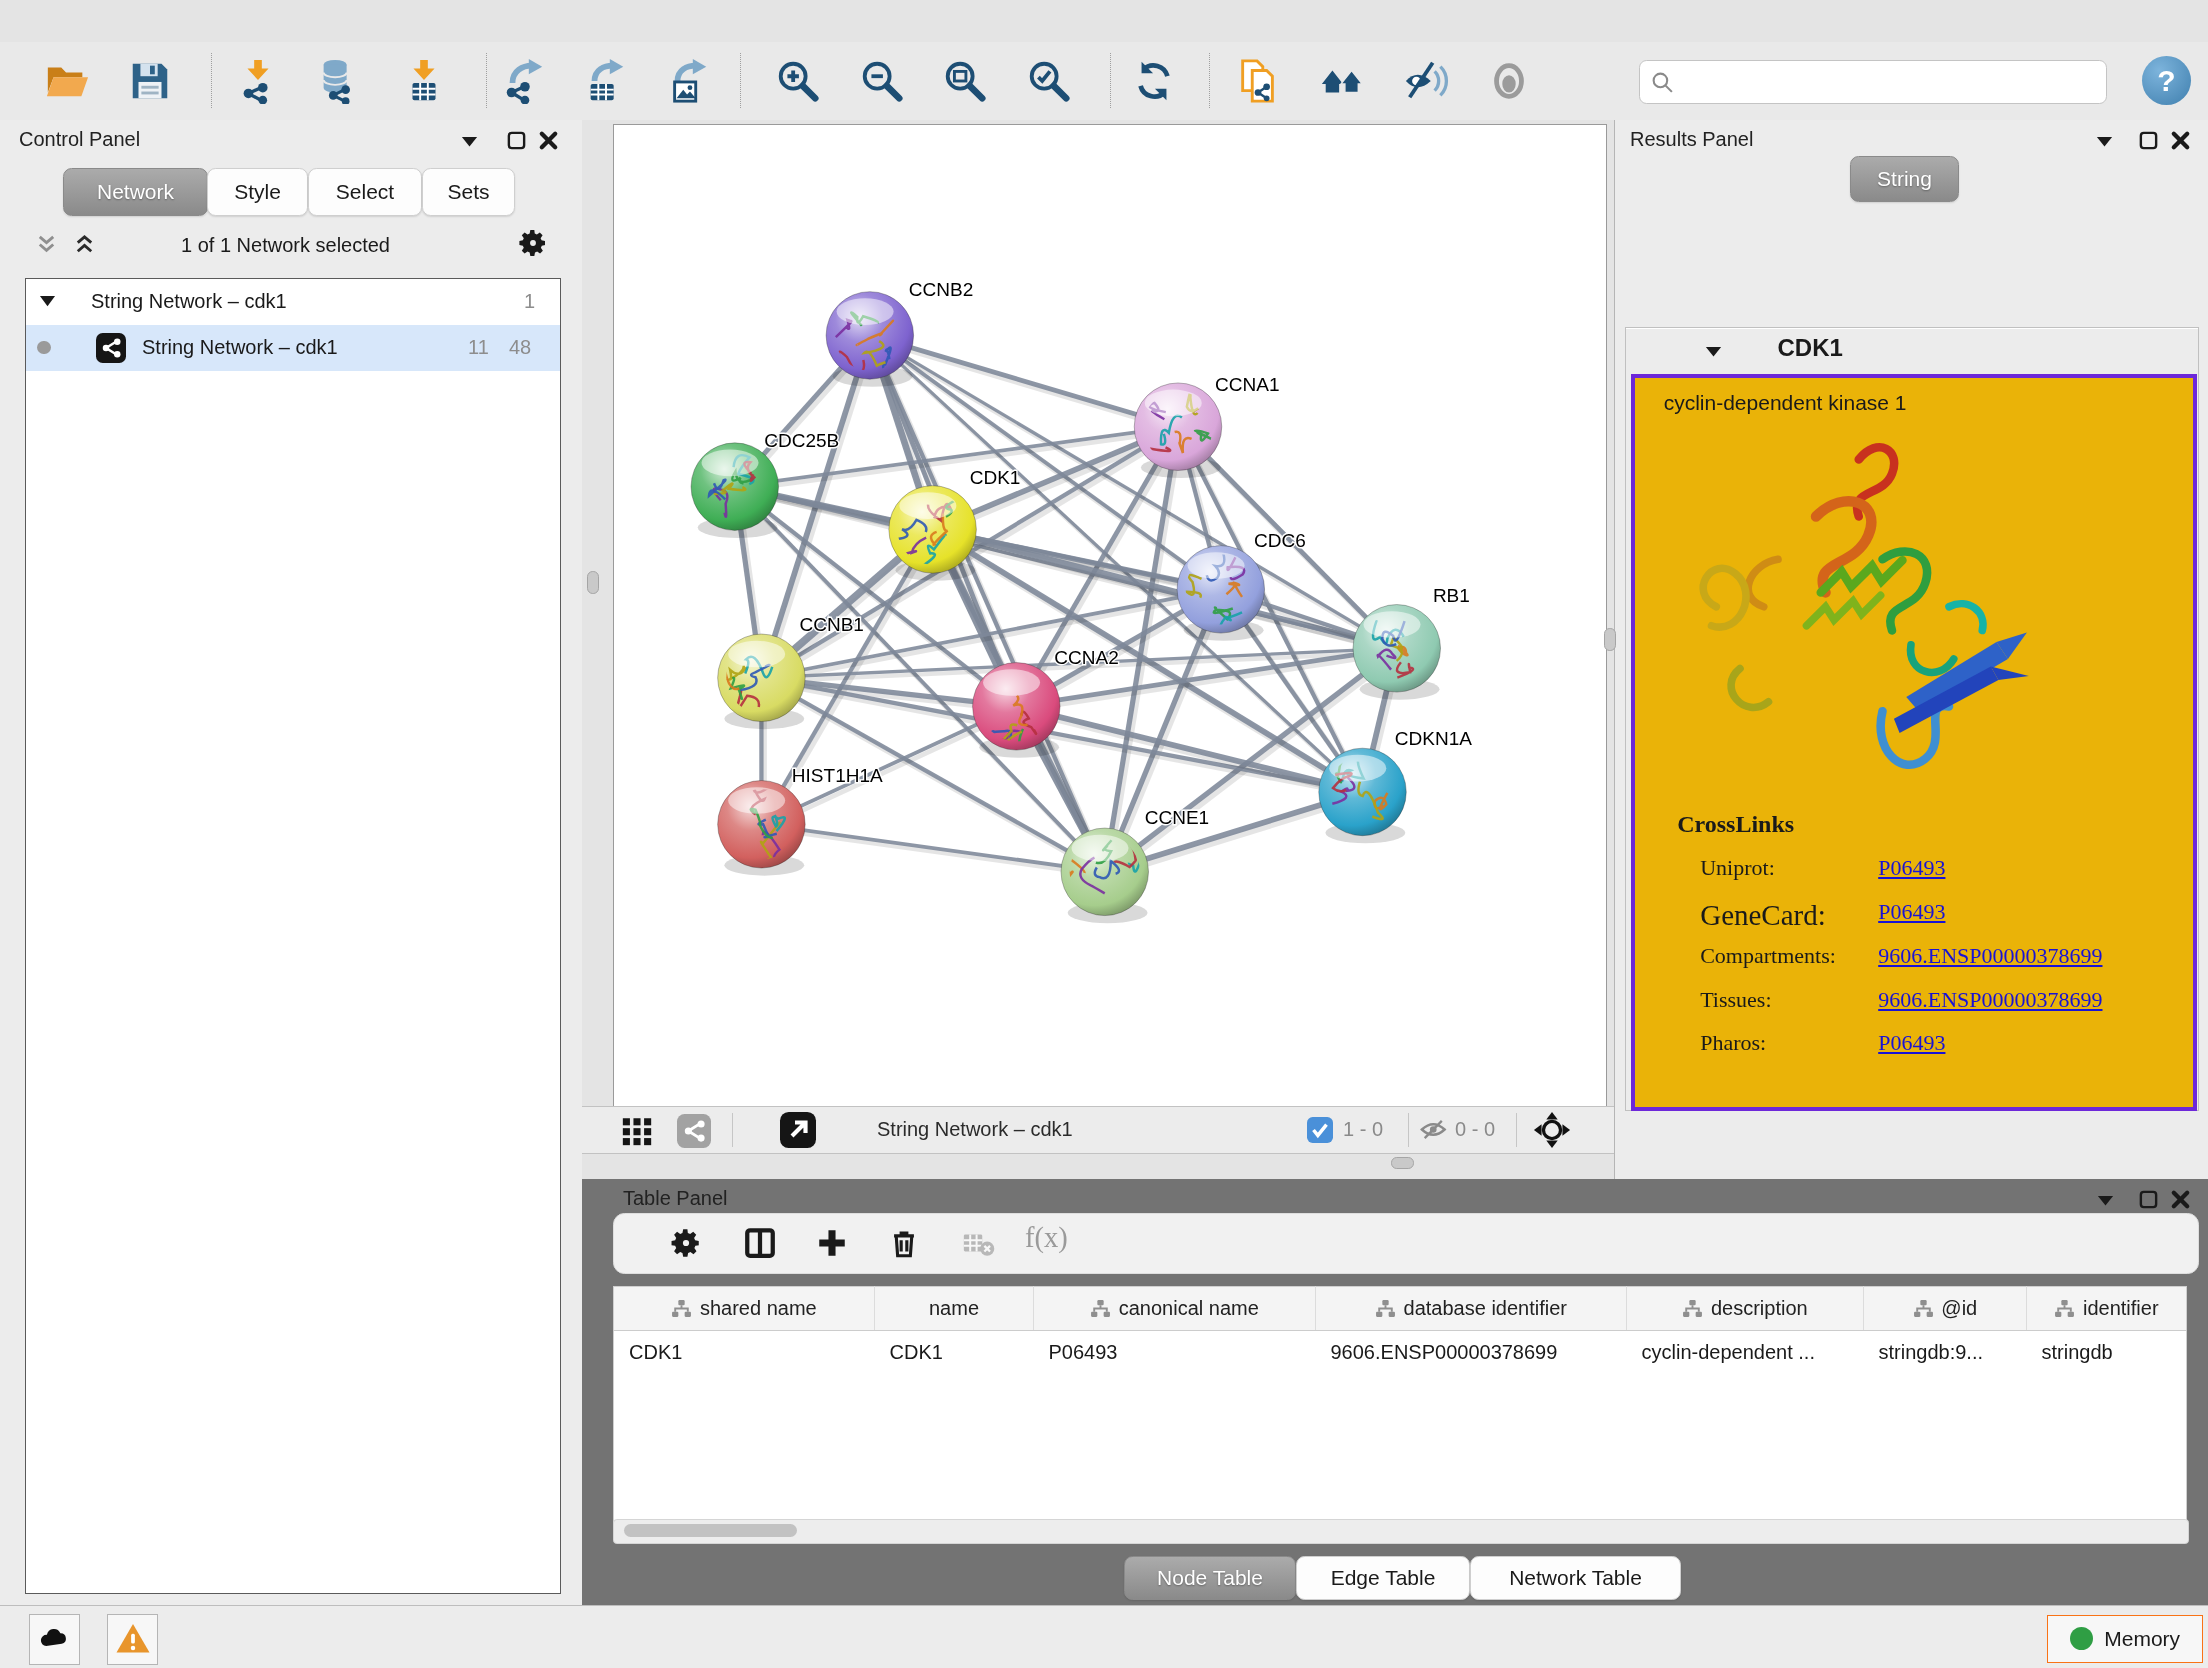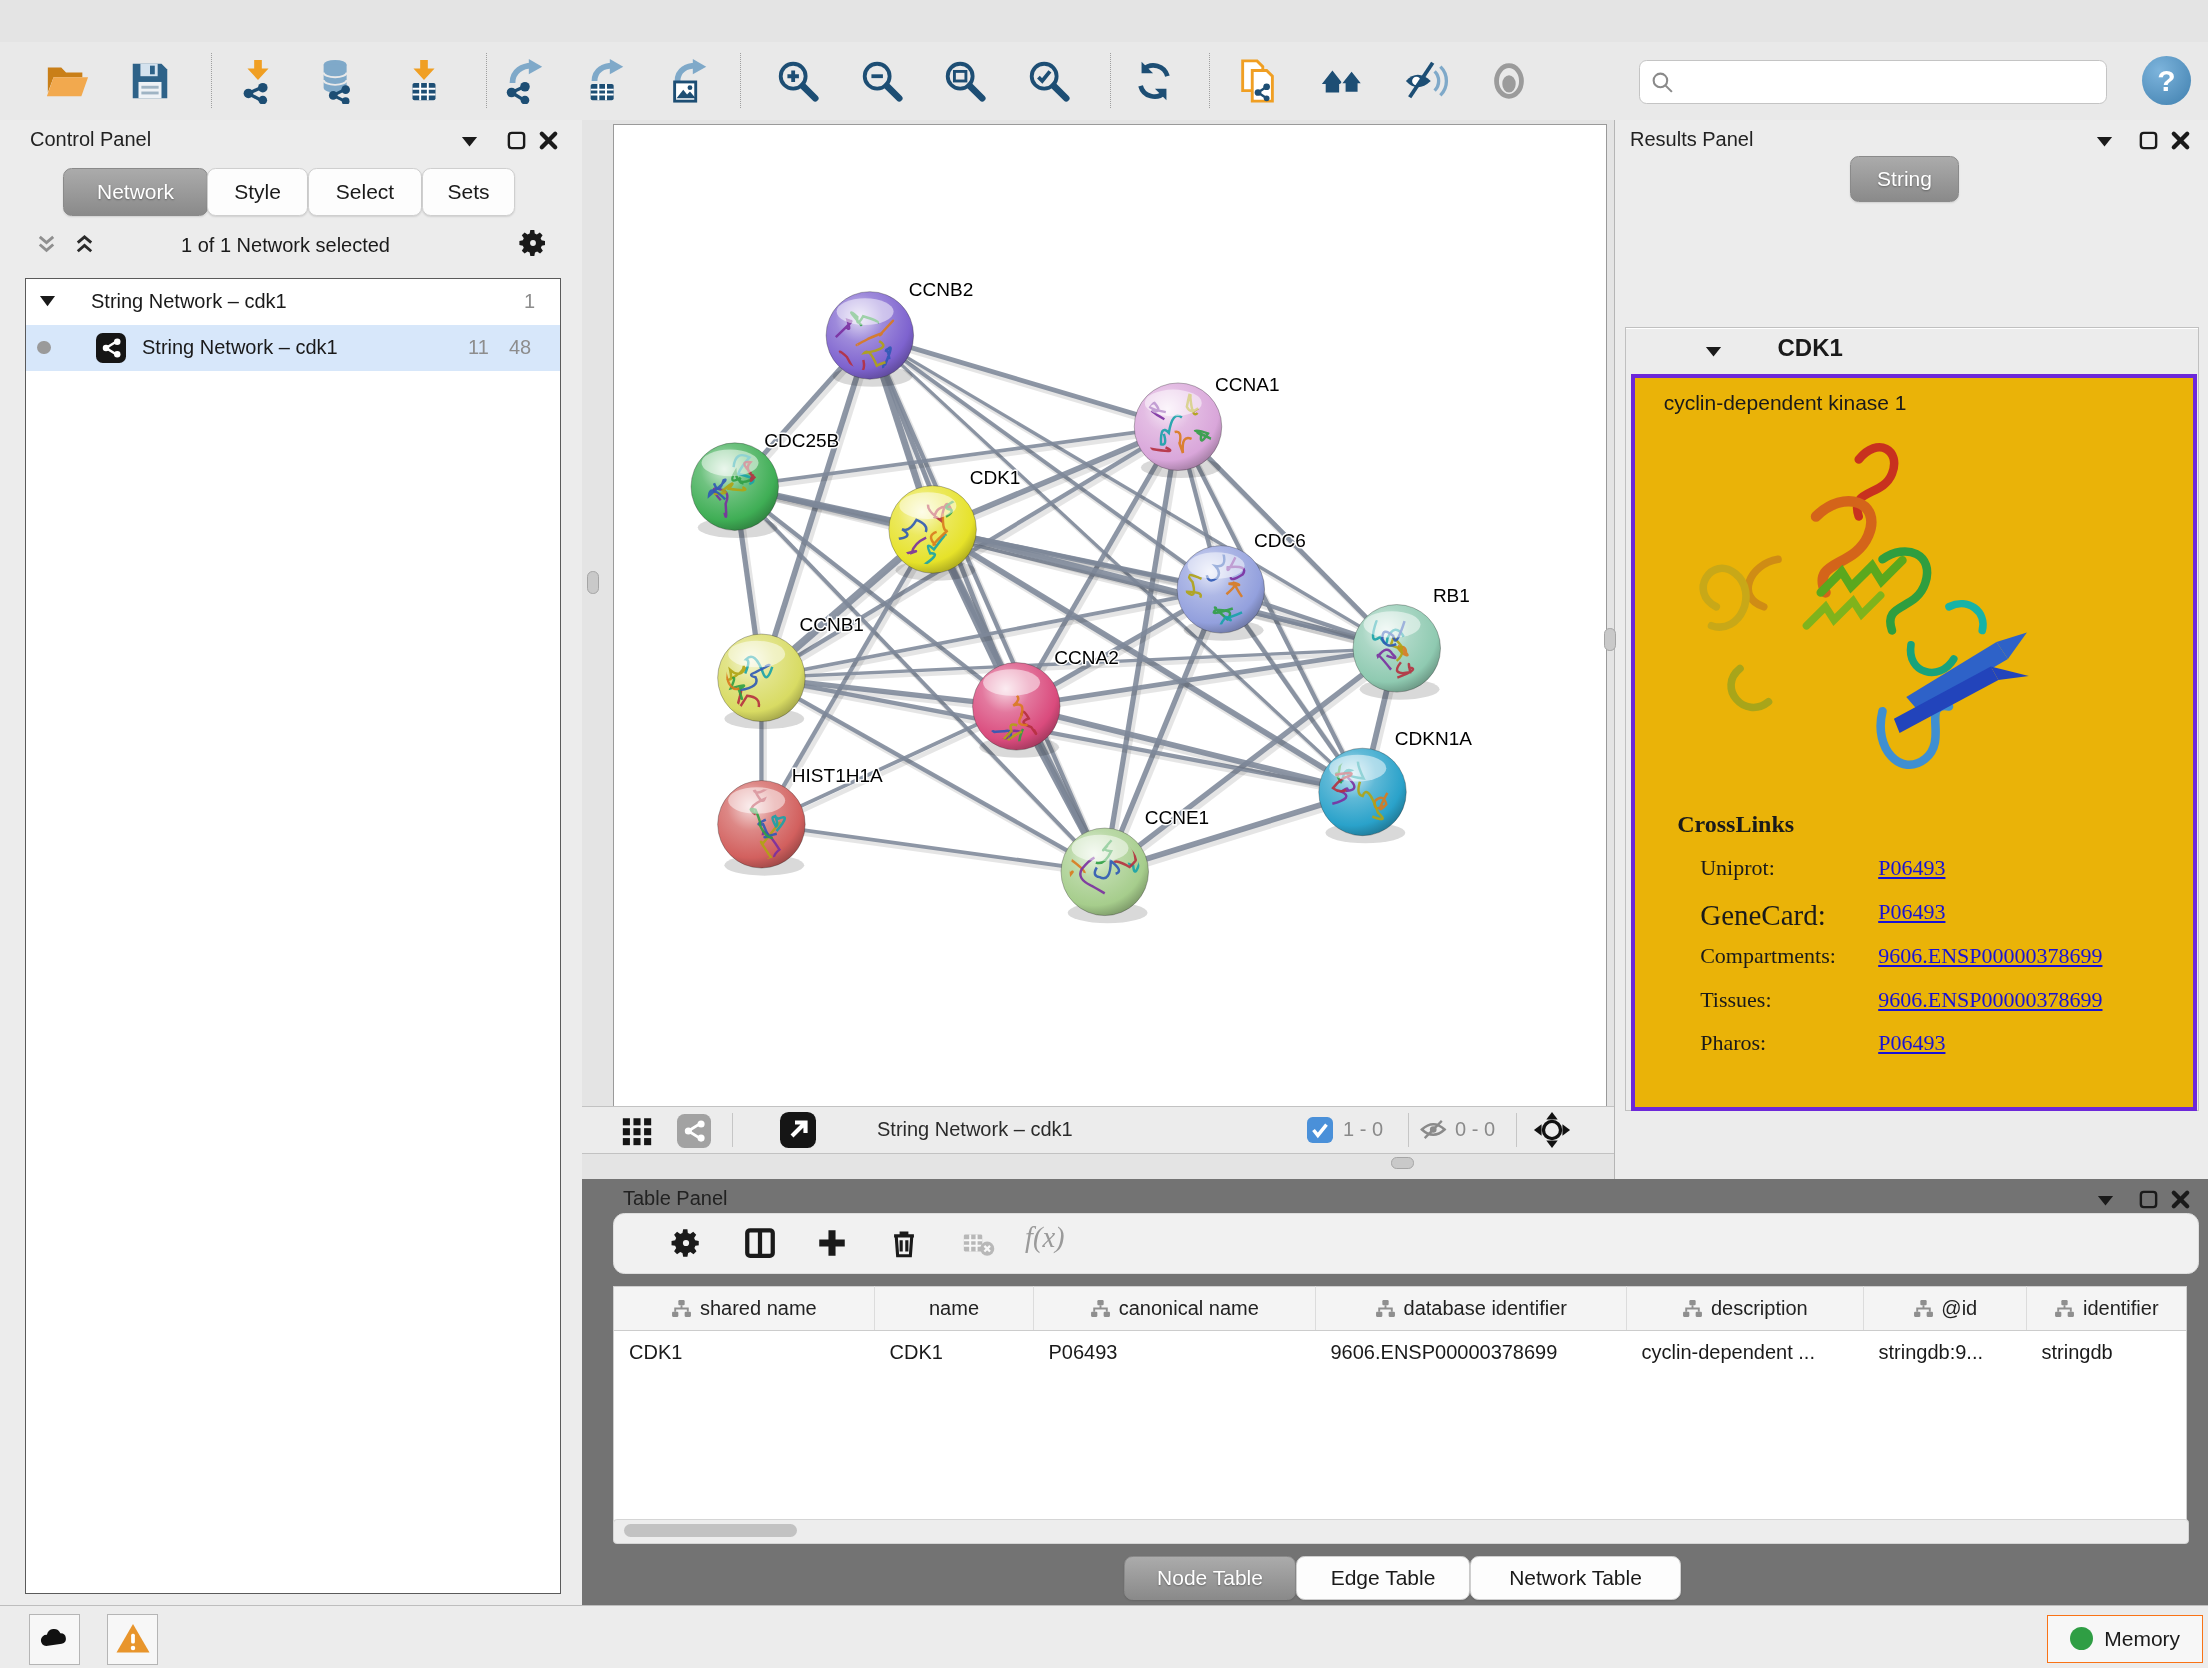--- a/index.html
+++ b/index.html
@@ -243,21 +243,21 @@
       <svg class="abs" style="left:9.5px;top:8.6px;width:25px;height:25px" viewBox="0 0 24 24">
           <circle cx="10" cy="10" r="6.5" fill="none" stroke="#8a8a8a" stroke-width="2"></circle>
           <path d="M15 15l6 6" stroke="#8a8a8a" stroke-width="2"></path>
         </svg>
       <input type="text" value="" style="">
     </div>
     <div class="abs" style="left:2142px;top:14.3px;width:49px;height:49px;border-radius:50%;background:radial-gradient(circle at 35% 30%,#7db4dc,#3f7fae);display:flex;align-items:center;justify-content:center;color:#fff;font-size:30px;font-weight:bold;cursor:pointer;">?</div>
   </div>
 
   <div class="abs control-panel">
-    <div class="abs panel-title" style="left:30px;top:7.6px">Control Panel</div>
+    <div class="abs panel-title" style="left:19px;top:7.6px">Control Panel</div>
     <svg class="abs win-ctl" style="left:460px;top:15px;width:19px;height:13.3px" viewBox="0 0 20 14">
         <path d="M2 2h16l-8 10z" fill="#1a1a1a"></path>
       </svg>
     <svg class="abs win-ctl" style="left:506px;top:9.5px;width:21px;height:21px" viewBox="0 0 22 22">
         <rect x="3" y="3" width="16" height="16" rx="3" fill="none" stroke="#1a1a1a" stroke-width="2.5"></rect>
       </svg>
     <svg class="abs win-ctl" style="left:538px;top:9.5px;width:21px;height:21px" viewBox="0 0 22 22">
         <path d="M4 4l14 14M18 4L4 18" stroke="#1a1a1a" stroke-width="4.5" stroke-linecap="round"></path>
       </svg>
 
@@ -808,21 +808,21 @@
           </g>
         </svg>
       <svg class="abs tp-icon" style="left:347px;opacity:.55" viewBox="0 0 24 24">
           <rect x="2" y="6" width="13" height="12" rx="1" fill="#8a8a8a"></rect>
           <g stroke="#fff" stroke-width="1.4">
             <path d="M2 10h13M2 14h13M6.5 6v12M11 6v12"></path>
           </g>
           <circle cx="18.5" cy="16" r="5" fill="#8a8a8a"></circle>
           <path d="M16.5 14l4 4M20.5 14l-4 4" stroke="#fff" stroke-width="1.6"></path>
         </svg>
-      <span class="abs serif" style="left:411px;top:7.6px;font-size:28.5px;font-style:italic;color:#9a9a9a;cursor:pointer">f(x)</span>
+      <span class="abs serif" style="left:411px;top:7.6px;font-size:28.5px;color:#9a9a9a;cursor:pointer">f(x)</span>
     </div>
 
     <table class="abs datatable">
       <colgroup>
           <col style="width:261px">
           <col style="width:159px">
           <col style="width:282px">
           <col style="width:311px">
           <col style="width:237px">
           <col style="width:163px">

